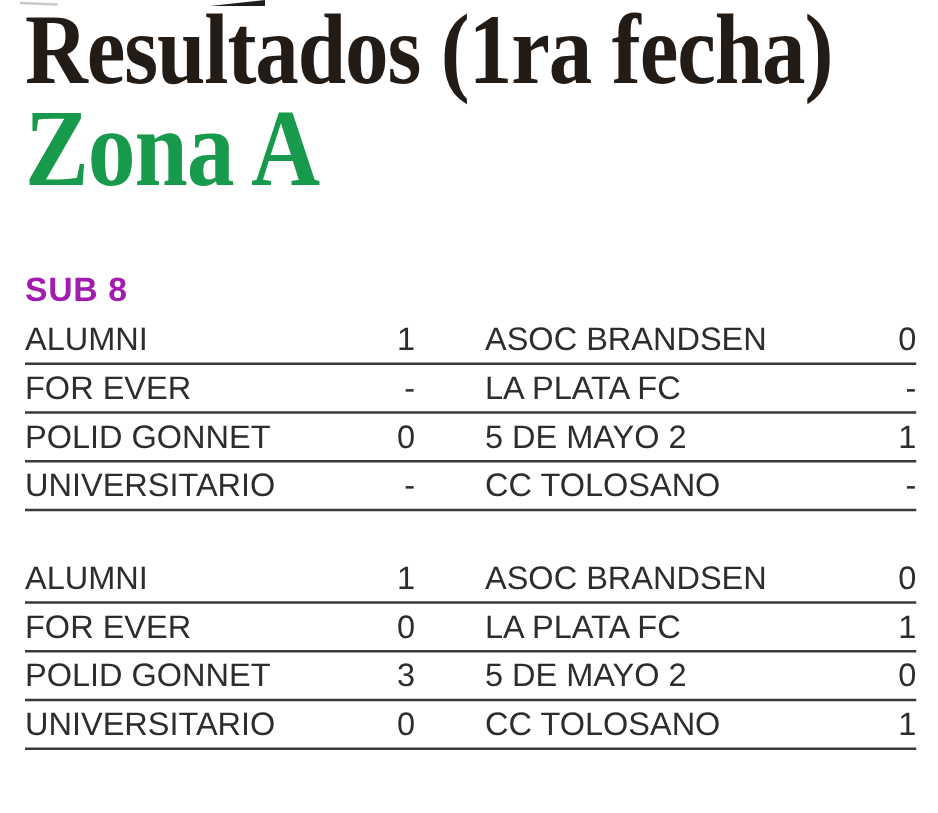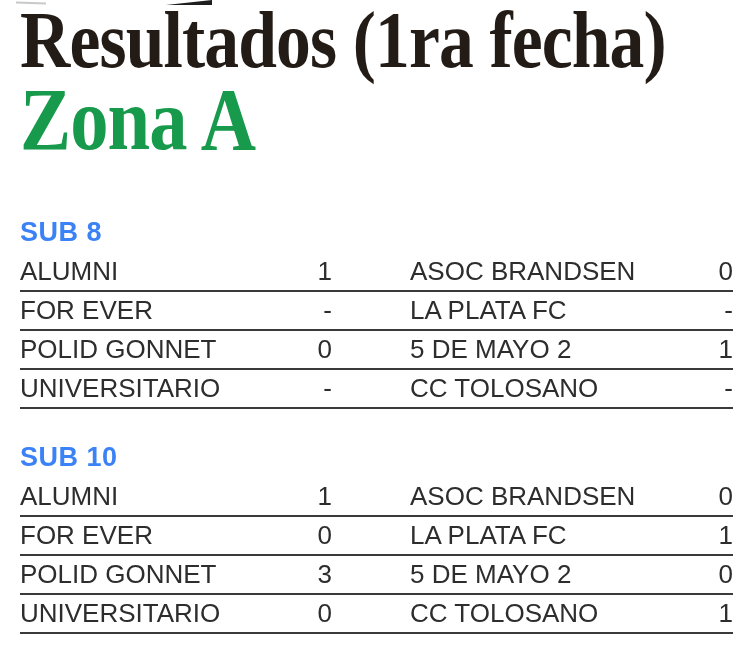--- a/index.html
+++ b/index.html
@@ -57,36 +57,36 @@
 
   .group{ margin-top:55px; }
   .group + .group{ margin-top:35px; }
 
   h3.group-heading{
     margin:0;
     font-size:27px;
     line-height:27px;
     font-weight:bold;
     letter-spacing:0.5px;
-    color:#3b82f6;
+    color:#a21caf;
   }
 
   .table{ margin-top:7px; }
   .row{
     display:flex;
     align-items:center;
     height:39px;
     border-bottom:2px solid var(--line);
   }
   .half{
     display:flex;
     justify-content:space-between;
     align-items:center;
   }
-  .half.left{ width:312px; margin-right:78px; }
+  .half.left{ width:312px; margin-right:56px; }
   .half.right{ flex:1; }
   .team{
     font-size:26px;
     color:var(--text);
     letter-spacing:0px;
     white-space:nowrap;
   }
   .score{
     font-size:26px;
     color:var(--text);
@@ -146,21 +146,20 @@
     </div>
     <div class="half right">
       <span class="team">CC TOLOSANO</span>
       <span class="score">-</span>
     </div>
   </div>
 </div>
   </section>
 
   <section class="group">
-    <h3 class="group-heading">SUB 10</h3>
     <div class="table">
   <div class="row">
     <div class="half left">
       <span class="team">ALUMNI</span>
       <span class="score">1</span>
     </div>
     <div class="half right">
       <span class="team">ASOC BRANDSEN</span>
       <span class="score">0</span>
     </div>

